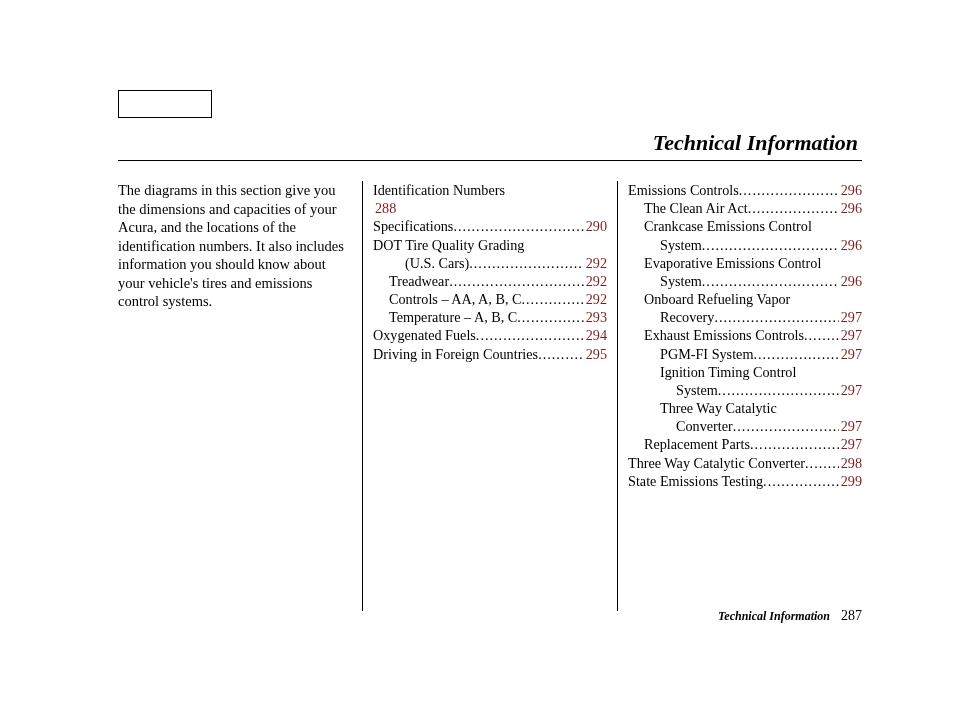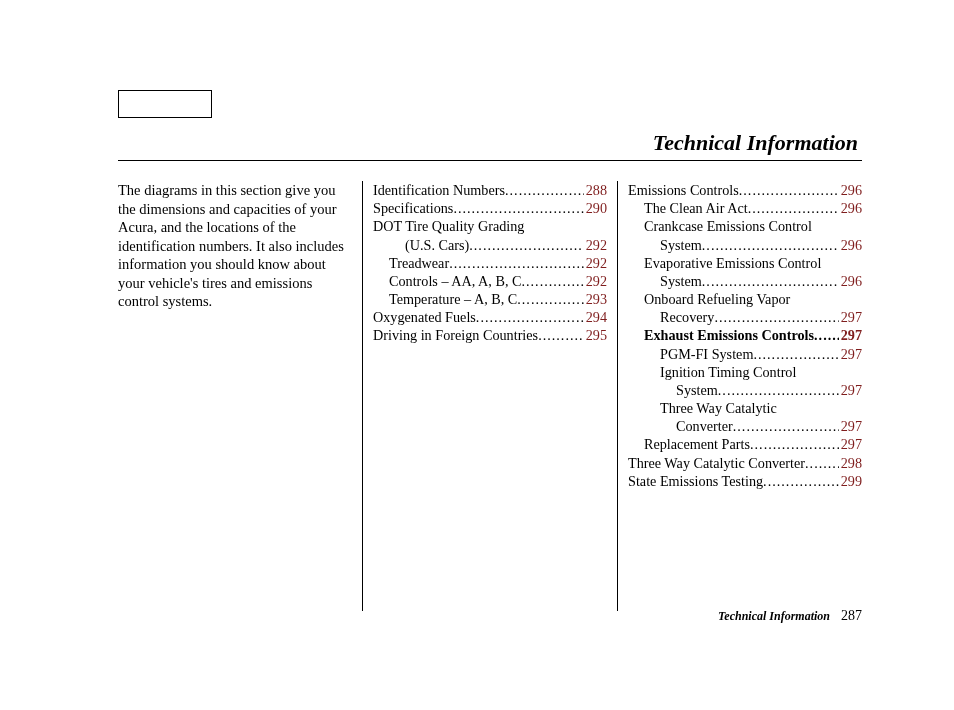--- a/index.html
+++ b/index.html
@@ -110,21 +110,21 @@
   <hr class="rule">
 
   <div class="columns">
     <div class="col">
       <div class="col1-text">The diagrams in this section give you the dimensions and capacities of your Acura, and the locations of the identification numbers. It also includes information you should know about your vehicle's tires and emissions control systems.</div>
     </div>
 
     <div class="divider" style="height:430px"></div>
 
     <div class="col" id="col2">
-        <div class="toc-entry" style="padding-left: 0px;">
+        <div class="toc-entry" style="padding-left: 0px; flex-direction: column;">
           <span class="toc-label">Identification Numbers</span>
           <span class="toc-dots"></span>
           <span class="toc-page">288</span>
         </div>
         <div class="toc-entry" style="padding-left: 0px;">
           <span class="toc-label">Specifications</span>
           <span class="toc-dots"></span>
           <span class="toc-page">290</span>
         </div>
         <div class="toc-entry" style="padding-left: 0px;">
@@ -192,21 +192,21 @@
           <span class="toc-page">296</span>
         </div>
         <div class="toc-entry" style="padding-left: 16px;">
           <span class="toc-label">Onboard Refueling Vapor</span>
         </div>
         <div class="toc-entry" style="padding-left: 32px;">
           <span class="toc-label">Recovery</span>
           <span class="toc-dots"></span>
           <span class="toc-page">297</span>
         </div>
-        <div class="toc-entry" style="padding-left: 16px; font-weight: bold;">
+        <div class="toc-entry" style="padding-left: 16px;">
           <span class="toc-label">Exhaust Emissions Controls</span>
           <span class="toc-dots"></span>
           <span class="toc-page">297</span>
         </div>
         <div class="toc-entry" style="padding-left: 32px;">
           <span class="toc-label">PGM-FI System</span>
           <span class="toc-dots"></span>
           <span class="toc-page">297</span>
         </div>
         <div class="toc-entry" style="padding-left: 32px;">

